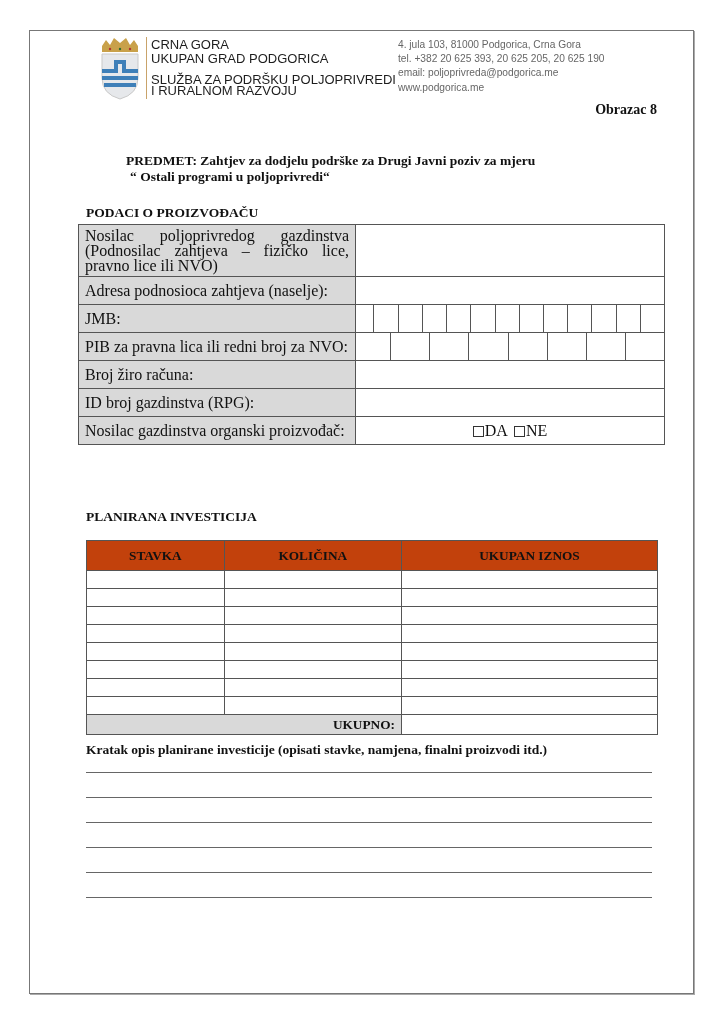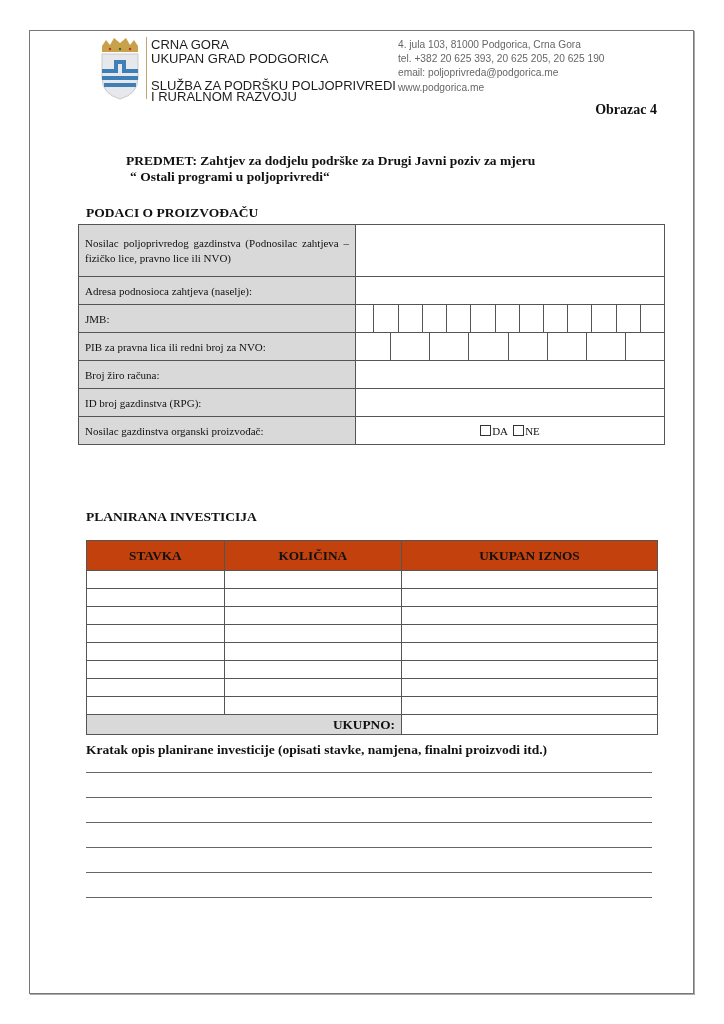--- a/index.html
+++ b/index.html
@@ -16,21 +16,21 @@
   .contact-lines { position: absolute; left: 398px; top: 38px; font-family: "Liberation Sans", "DejaVu Sans", sans-serif;
                    font-size: 10.2px; line-height: 14.2px; color: #666; }
   .form-number { position: absolute; right: 67px; top: 102px; font-weight: bold; font-size: 14px; }
 
   .subject { position: absolute; left: 86px; top: 153px; font-weight: bold; font-size: 13.5px; line-height: 16px; margin-left: 40px; }
   .subject .line2 { display: block; padding-left: 4px; }
   .section-title { position: absolute; left: 86px; font-weight: bold; font-size: 13.5px; }
 
   
   table.producer { position: absolute; left: 78px; top: 224px; width: 587px; border-collapse: collapse; }
-  table.producer td { border: 1.3px solid #555; font-size: 11px; padding: 0 6px; vertical-align: middle; }
+  table.producer td { border: 1.3px solid #555; font-size: 16px; padding: 0 6px; vertical-align: middle; }
   table.producer td.lbl { background: #d9d9d9; width: 264px; }
   table.producer td.val { padding: 0; }
   .boxes { display: flex; height: 100%; }
   .boxes span { flex: 1; border-left: 1.3px solid #555; height: 27px; }
   .boxes span:first-child { border-left: none; }
   .boxes.jmb span:first-child { flex: 0.75; }
   .boxes.pib span:first-child { flex: 0.9; }
   .checkbox-line { text-align: center; font-size: 13.3px; }
   .sq { display: inline-block; width: 9px; height: 9px; border: 1px solid #333; vertical-align: -1px; margin-right: 1px; }
 
@@ -58,30 +58,30 @@
     <path d="M4 18 L40 18 L40 42 Q40 58 22 63 Q4 58 4 42 Z" fill="#e6e8eb" stroke="#c9c9c9" stroke-width="1"></path>
     <path d="M4 33 L16 33 L16 24 L28 24 L28 33 L40 33 L40 37 L24 37 L24 28 L20 28 L20 37 L4 37 Z" fill="#3e7fb8"></path>
     <rect x="4" y="40" width="36" height="4" fill="#3e7fb8"></rect>
     <rect x="6" y="47" width="32" height="4" fill="#3e7fb8"></rect>
   </svg>
 </div>
 <div class="crest-divider"></div>
 <div class="org-lines">
   <div>CRNA GORA</div>
   <div>UKUPAN GRAD PODGORICA</div>
-  <div style="margin-top:14px">SLUŽBA ZA PODRŠKU POLJOPRIVREDI</div>
+  <div style="margin-top:8px">SLUŽBA ZA PODRŠKU POLJOPRIVREDI</div>
   <div style="margin-top:-3px">I RURALNOM RAZVOJU</div>
 </div>
 <div class="contact-lines">
   <div>4. jula 103, 81000 Podgorica, Crna Gora</div>
   <div>tel. +382 20 625 393, 20 625 205, 20 625 190</div>
   <div>email: poljoprivreda@podgorica.me</div>
   <div>www.podgorica.me</div>
 </div>
-<div class="form-number">Obrazac  4</div>
+<div class="form-number">Obrazac  8</div>
 
 <div class="subject">
   <span>PREDMET:  Zahtjev za dodjelu podrške za Drugi Javni poziv za mjeru</span>
   <span class="line2">“ Ostali programi u poljoprivredi“</span>
 </div>
 
 <div class="section-title" style="top:205px">PODACI O PROIZVOĐAČU</div>
 <table class="producer">
   <tbody>
       <tr style="height:52px">

